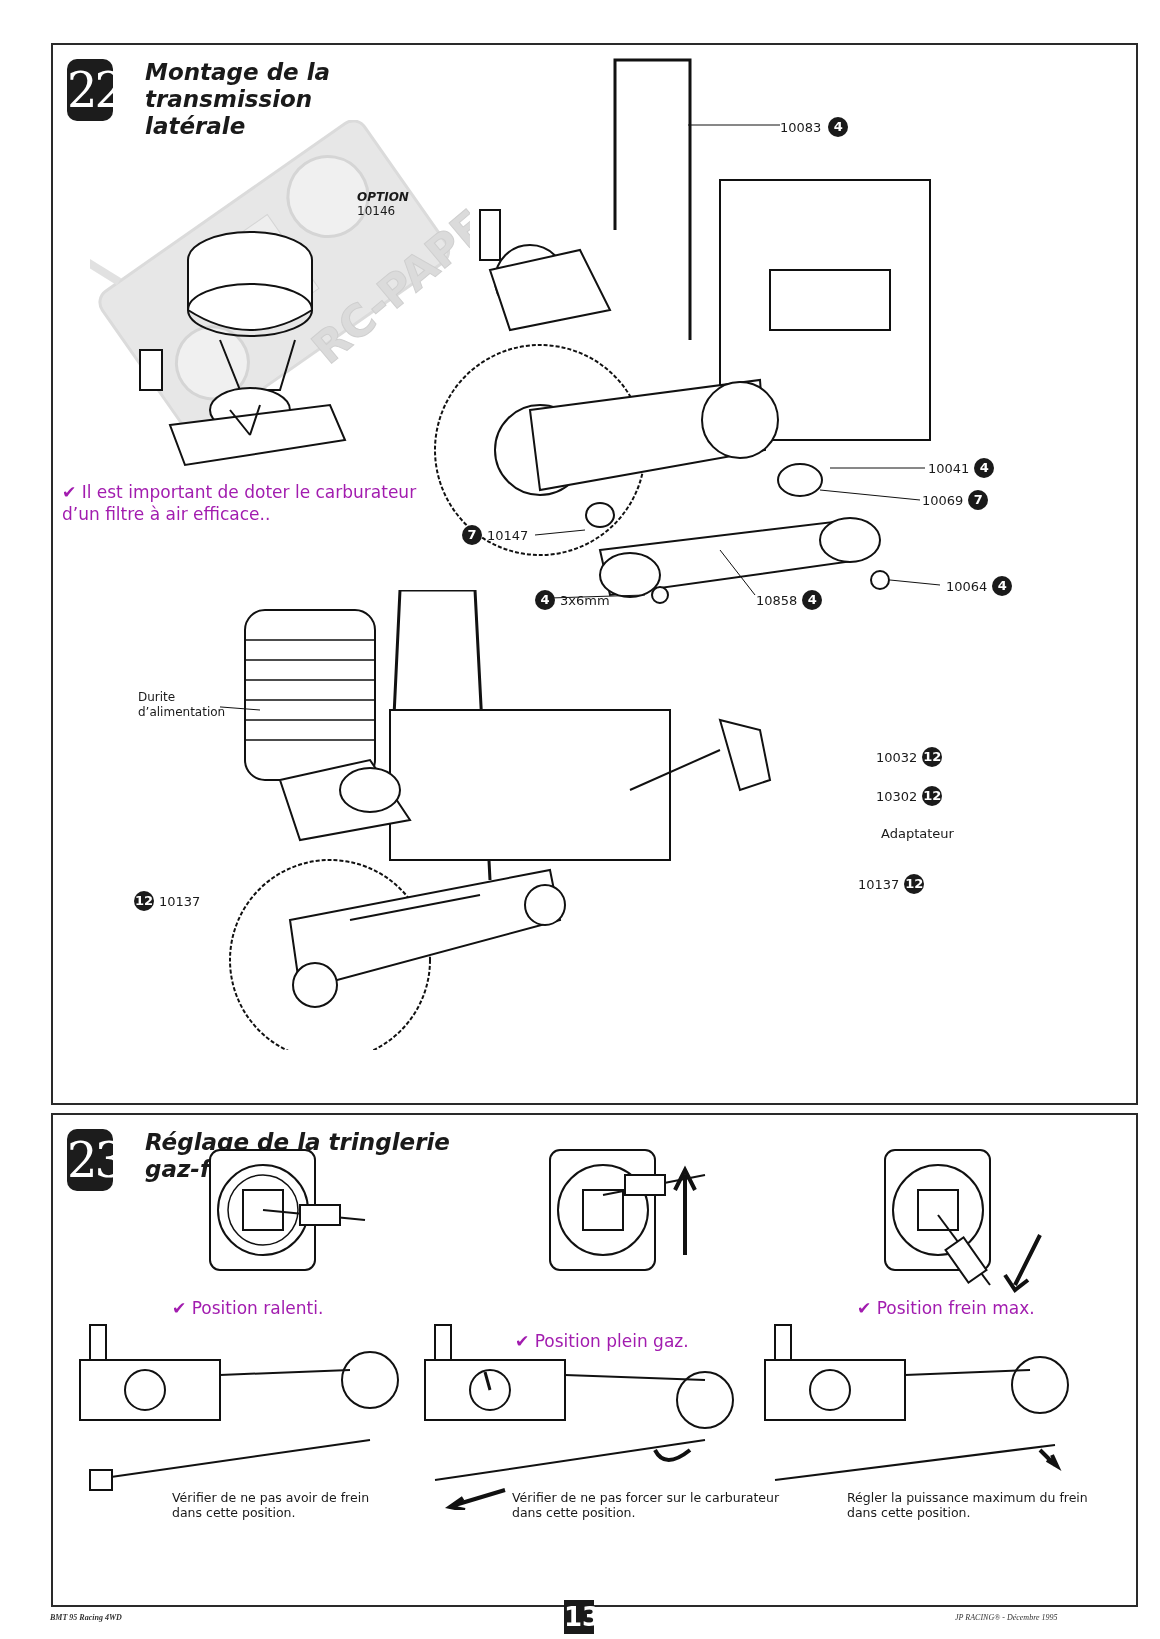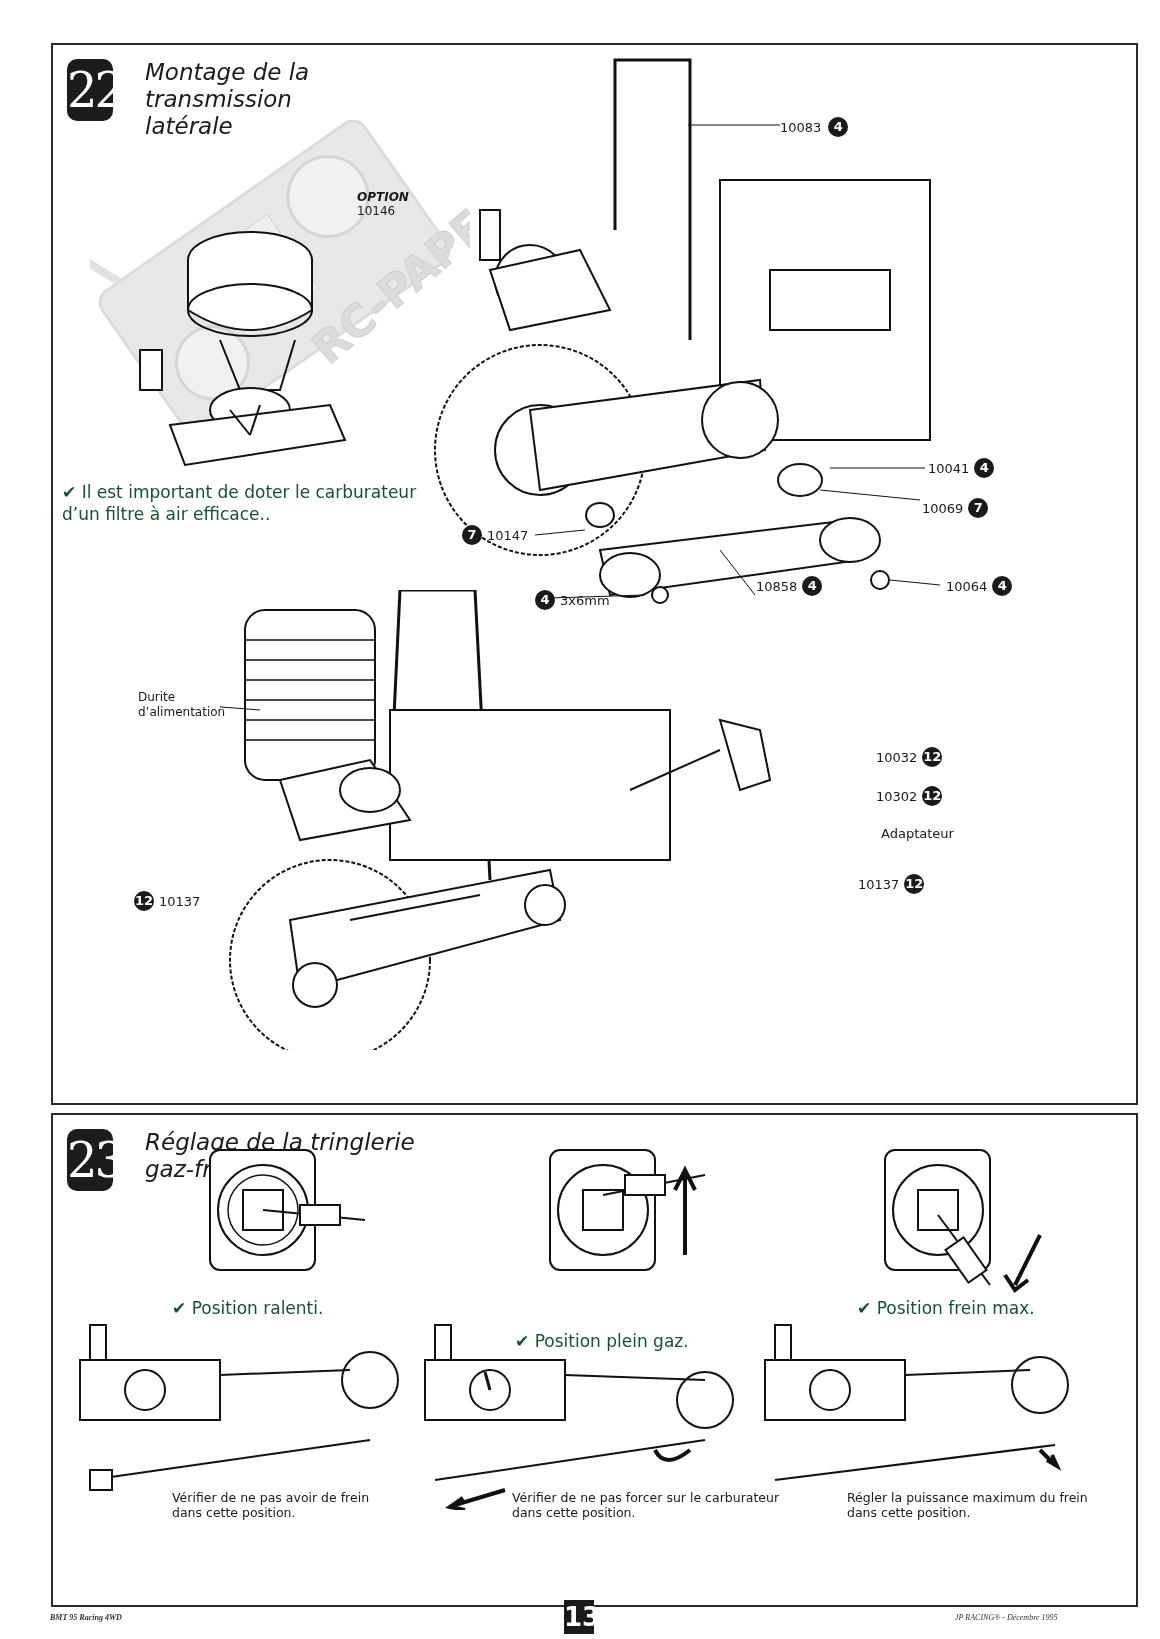--- a/index.html
+++ b/index.html
@@ -1,24 +1,24 @@
 <!DOCTYPE html>
 <html><head>
 <meta charset="utf-8">
 <style>
   html,body{margin:0;padding:0;background:#ffffff;}
   body{width:1160px;height:1639px;position:relative;overflow:hidden;font-family:"DejaVu Sans",sans-serif;color:#1a1a1a;}
   .panel{position:absolute;border:2px solid #2a2a2a;background:#fff;}
   #panel22{left:51px;top:43px;width:1083px;height:1058px;}
   #panel23{left:51px;top:1113px;width:1083px;height:490px;}
   .stepbadge{position:absolute;left:14px;top:14px;width:46px;height:62px;background:#1c1c1c;border-radius:10px;color:#fff;font-family:"DejaVu Serif",serif;font-size:48px;line-height:62px;text-align:center;letter-spacing:-3px;}
-  .steptitle{position:absolute;left:92px;top:14px;font-style:italic;font-weight:400;font-size:23px;line-height:27px;color:#1a1a1a;}
+  .steptitle{position:absolute;left:92px;top:14px;font-style:italic;font-weight:700;font-size:23px;line-height:27px;color:#1a1a1a;}
   .callout{position:absolute;font-size:13px;color:#1a1a1a;white-space:nowrap;display:flex;align-items:center;gap:5px;}
   .dot{display:inline-block;width:20px;height:20px;border-radius:50%;background:#1a1a1a;color:#fff;font-weight:bold;font-size:13px;line-height:20px;text-align:center;}
-  .note{position:absolute;font-size:17px;line-height:22px;color:#14532d;}
+  .note{position:absolute;font-size:17px;line-height:22px;color:#a21caf;}
   .caption{position:absolute;font-size:12.5px;line-height:15px;color:#1a1a1a;}
   .small{position:absolute;font-size:12px;line-height:15px;color:#1a1a1a;}
   svg{position:absolute;}
   .footer{position:absolute;font-size:8px;font-style:italic;font-weight:bold;color:#333;font-family:Liberation Serif, serif;}
   .pagenum{position:absolute;left:564px;top:1600px;width:30px;height:34px;background:#1a1a1a;color:#fff;font-weight:bold;font-size:26px;line-height:34px;text-align:center;}
   .watermark{position:absolute;left:90px;top:120px;width:380px;height:330px;opacity:.35;}
 </style>
 </head>
 <body>
 
@@ -86,37 +86,37 @@
 </svg>
 
 <div class="callout" style="left:780px;top:117px;gap:7px;">
     <span>10083</span>
     <span class="dot">4</span>
   </div>
 <div class="callout" style="left:928px;top:458px;">
     <span>10041</span>
     <span class="dot">4</span>
   </div>
-<div class="callout" style="left:922px;top:490px;margin-top:8px;">
+<div class="callout" style="left:922px;top:490px;">
     <span>10069</span>
     <span class="dot">7</span>
   </div>
 <div class="callout" style="left:462px;top:525px;">
     <span class="dot">7</span>
     <span>10147</span>
   </div>
 <div class="callout" style="left:946px;top:576px;">
     <span>10064</span>
     <span class="dot">4</span>
   </div>
 <div class="callout" style="left:535px;top:590px;">
     <span class="dot">4</span>
     <span>3x6mm</span>
   </div>
-<div class="callout" style="left:756px;top:576px;">
+<div class="callout" style="left:756px;top:590px;">
     <span>10858</span>
     <span class="dot">4</span>
   </div>
 
 <svg style="left:220px;top:590px;" width="600" height="460" viewBox="0 0 600 460">
   <path d="M170 210 L180 0 L255 0 L270 290" fill="none" stroke="#111" stroke-width="3"></path>
   <rect x="25" y="20" width="130" height="170" rx="20" fill="#fff" stroke="#111" stroke-width="2"></rect>
   <g stroke="#111" stroke-width="1.5">
     <line x1="25" y1="50" x2="155" y2="50"></line>
       <line x1="25" y1="70" x2="155" y2="70"></line>

